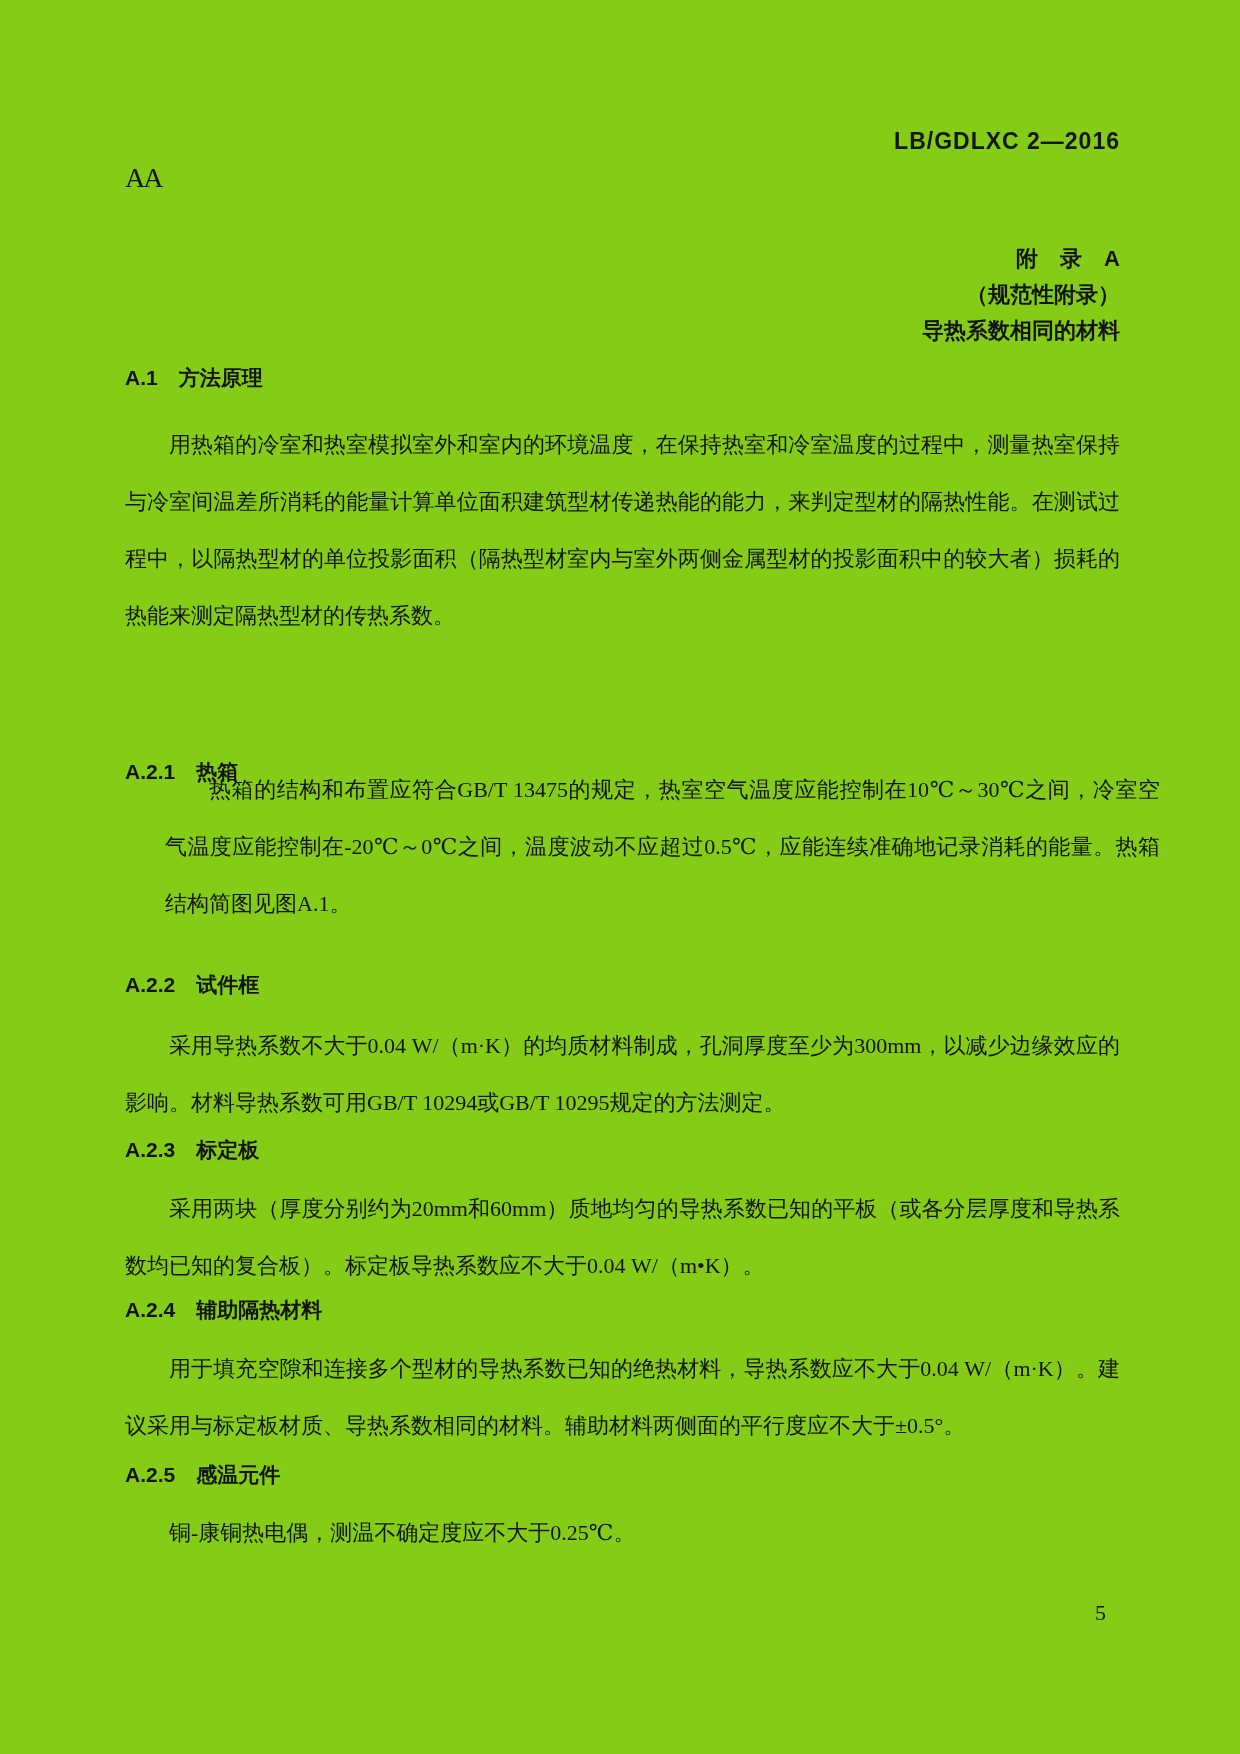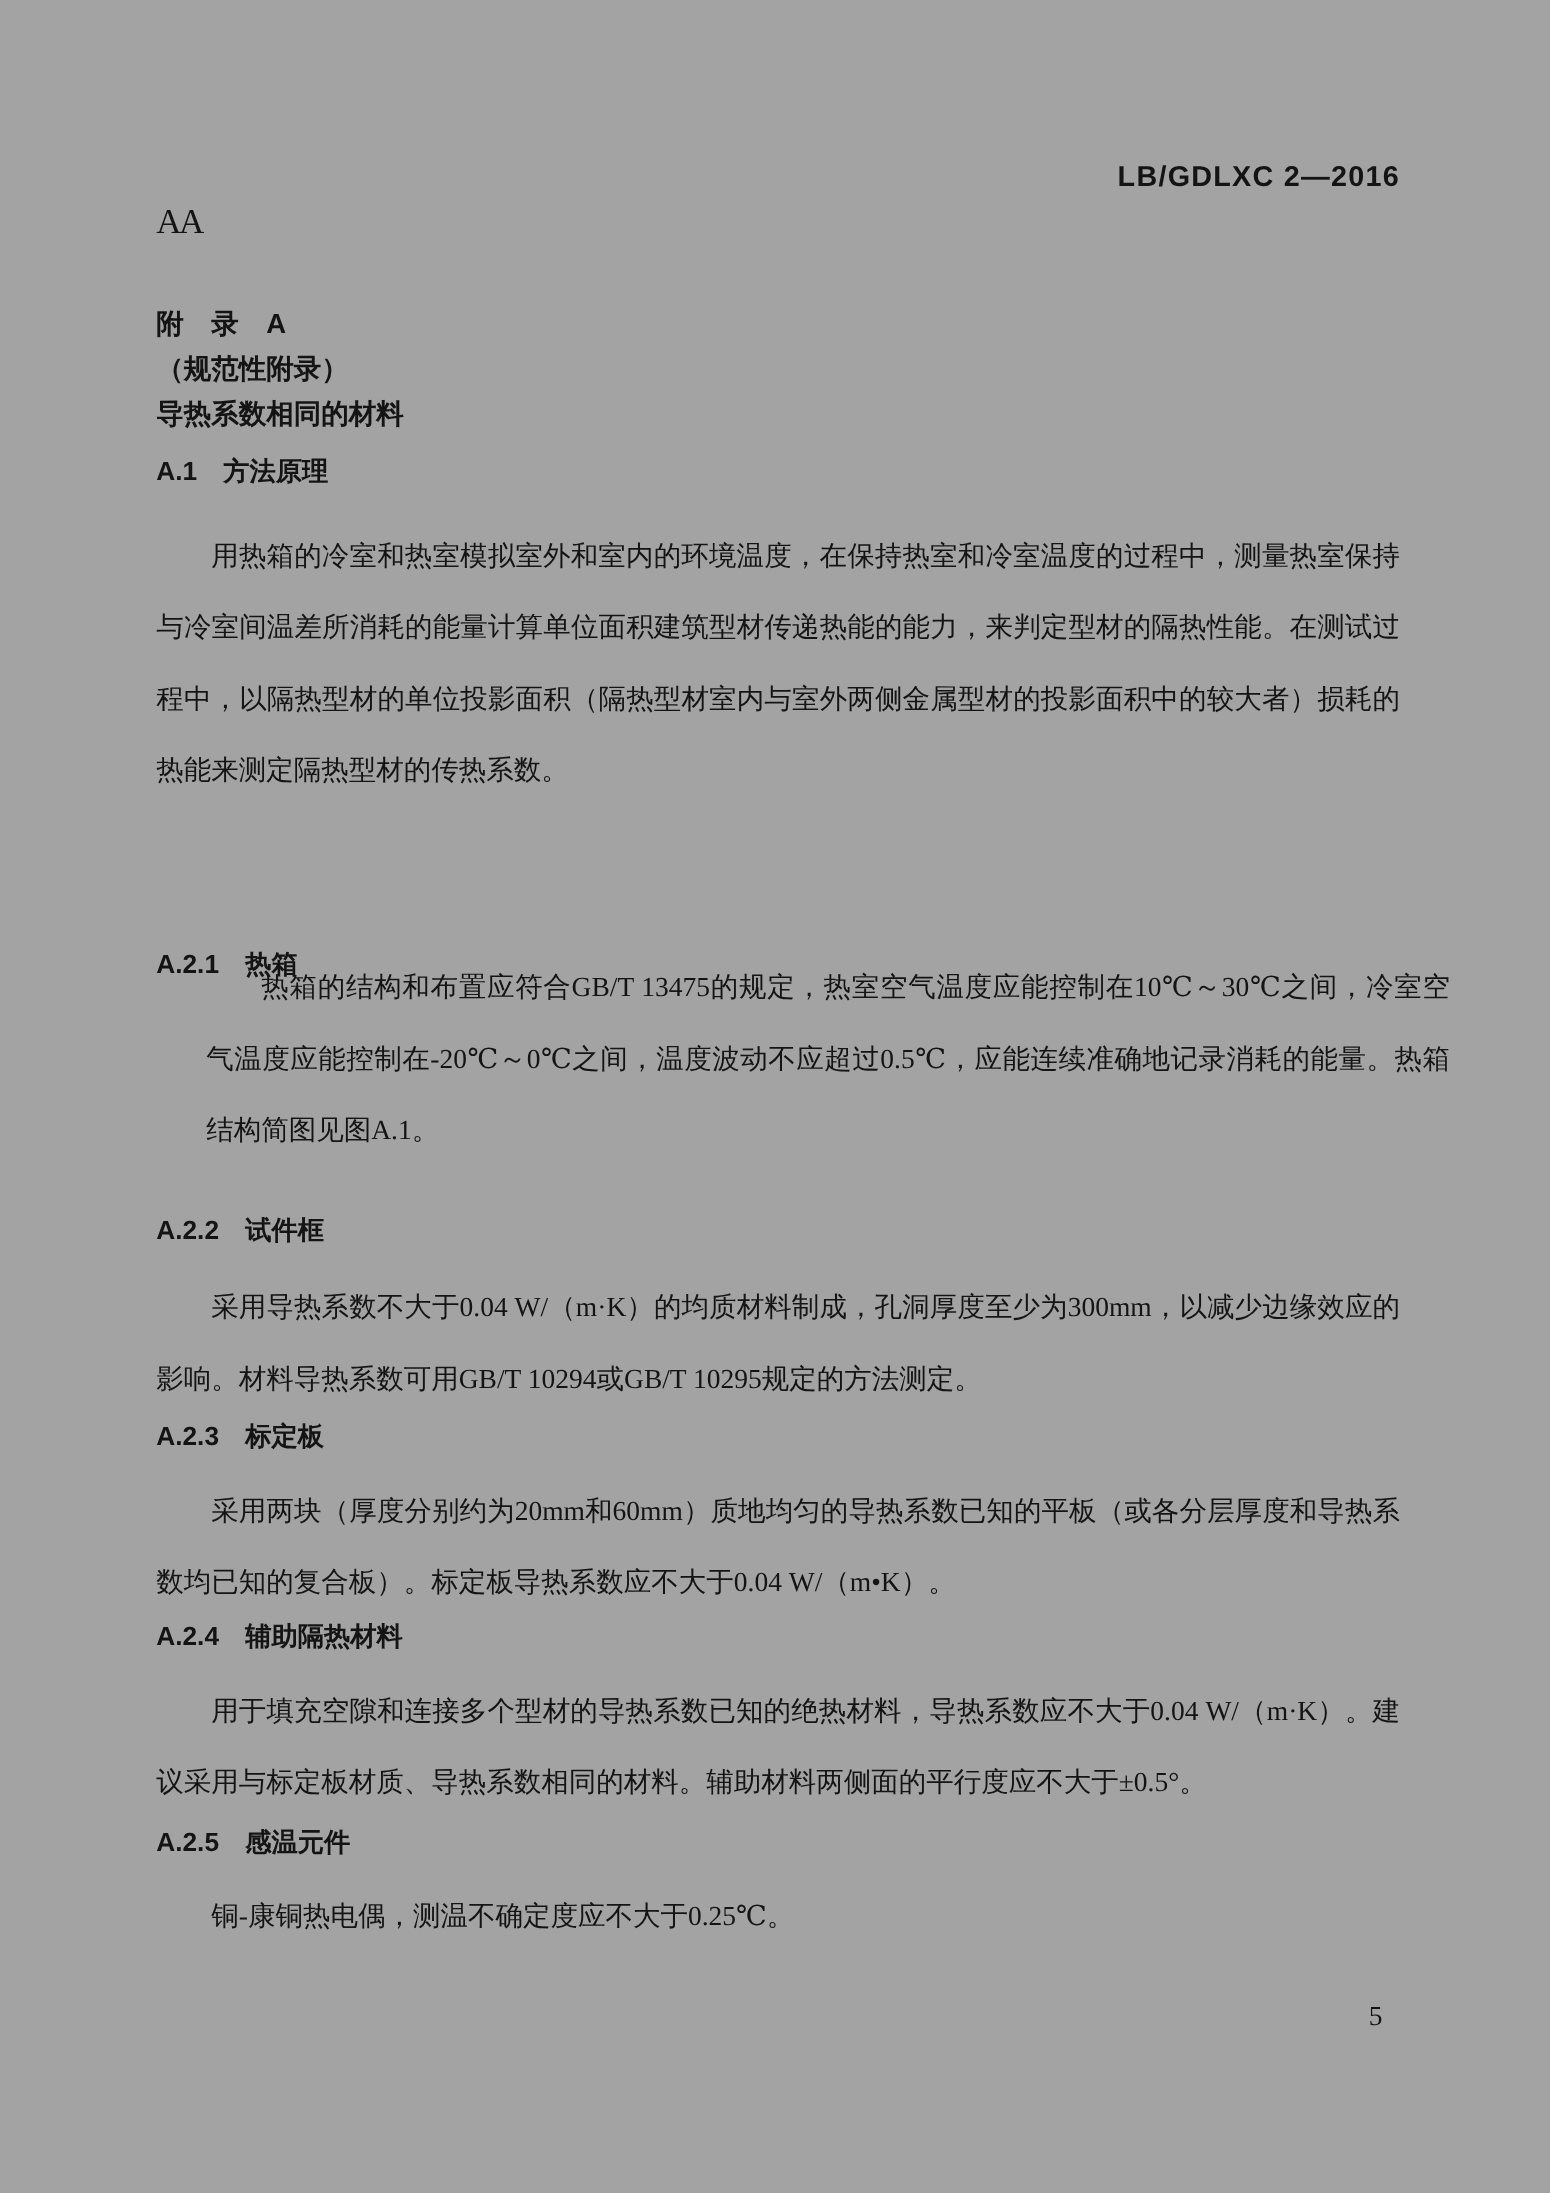--- a/index.html
+++ b/index.html
@@ -5,21 +5,21 @@
   html, body {
     margin: 0;
     padding: 0;
     background: #e8e8e8;
   }
   .page {
     position: relative;
     width: 1240px;
     height: 1754px;
     margin: 0 auto;
-    background: #a3a3a3;
+    background: #84cc16;
     color: #141414;
     font-family: "Liberation Serif", "DejaVu Serif", serif;
     overflow: hidden;
   }
   .abs { position: absolute; }
 
   .std-code {
     top: 128px;
     right: 120px;
     font-family: "Liberation Sans", "DejaVu Sans", sans-serif;
@@ -33,21 +33,21 @@
     left: 125px;
     width: 995px;
     font-size: 28px;
     letter-spacing: -2px;
     font-family: "Liberation Serif", "DejaVu Serif", serif;
   }
   .appendix-title-block {
     top: 241px;
     left: 125px;
     width: 995px;
-    text-align: left;
+    text-align: right;
     font-family: "Liberation Sans", "DejaVu Sans", sans-serif;
     font-weight: bold;
     font-size: 22px;
     line-height: 36px;
   }
   .heading {
     left: 125px;
     width: 995px;
     font-family: "Liberation Sans", "DejaVu Sans", sans-serif;
     font-weight: bold;

